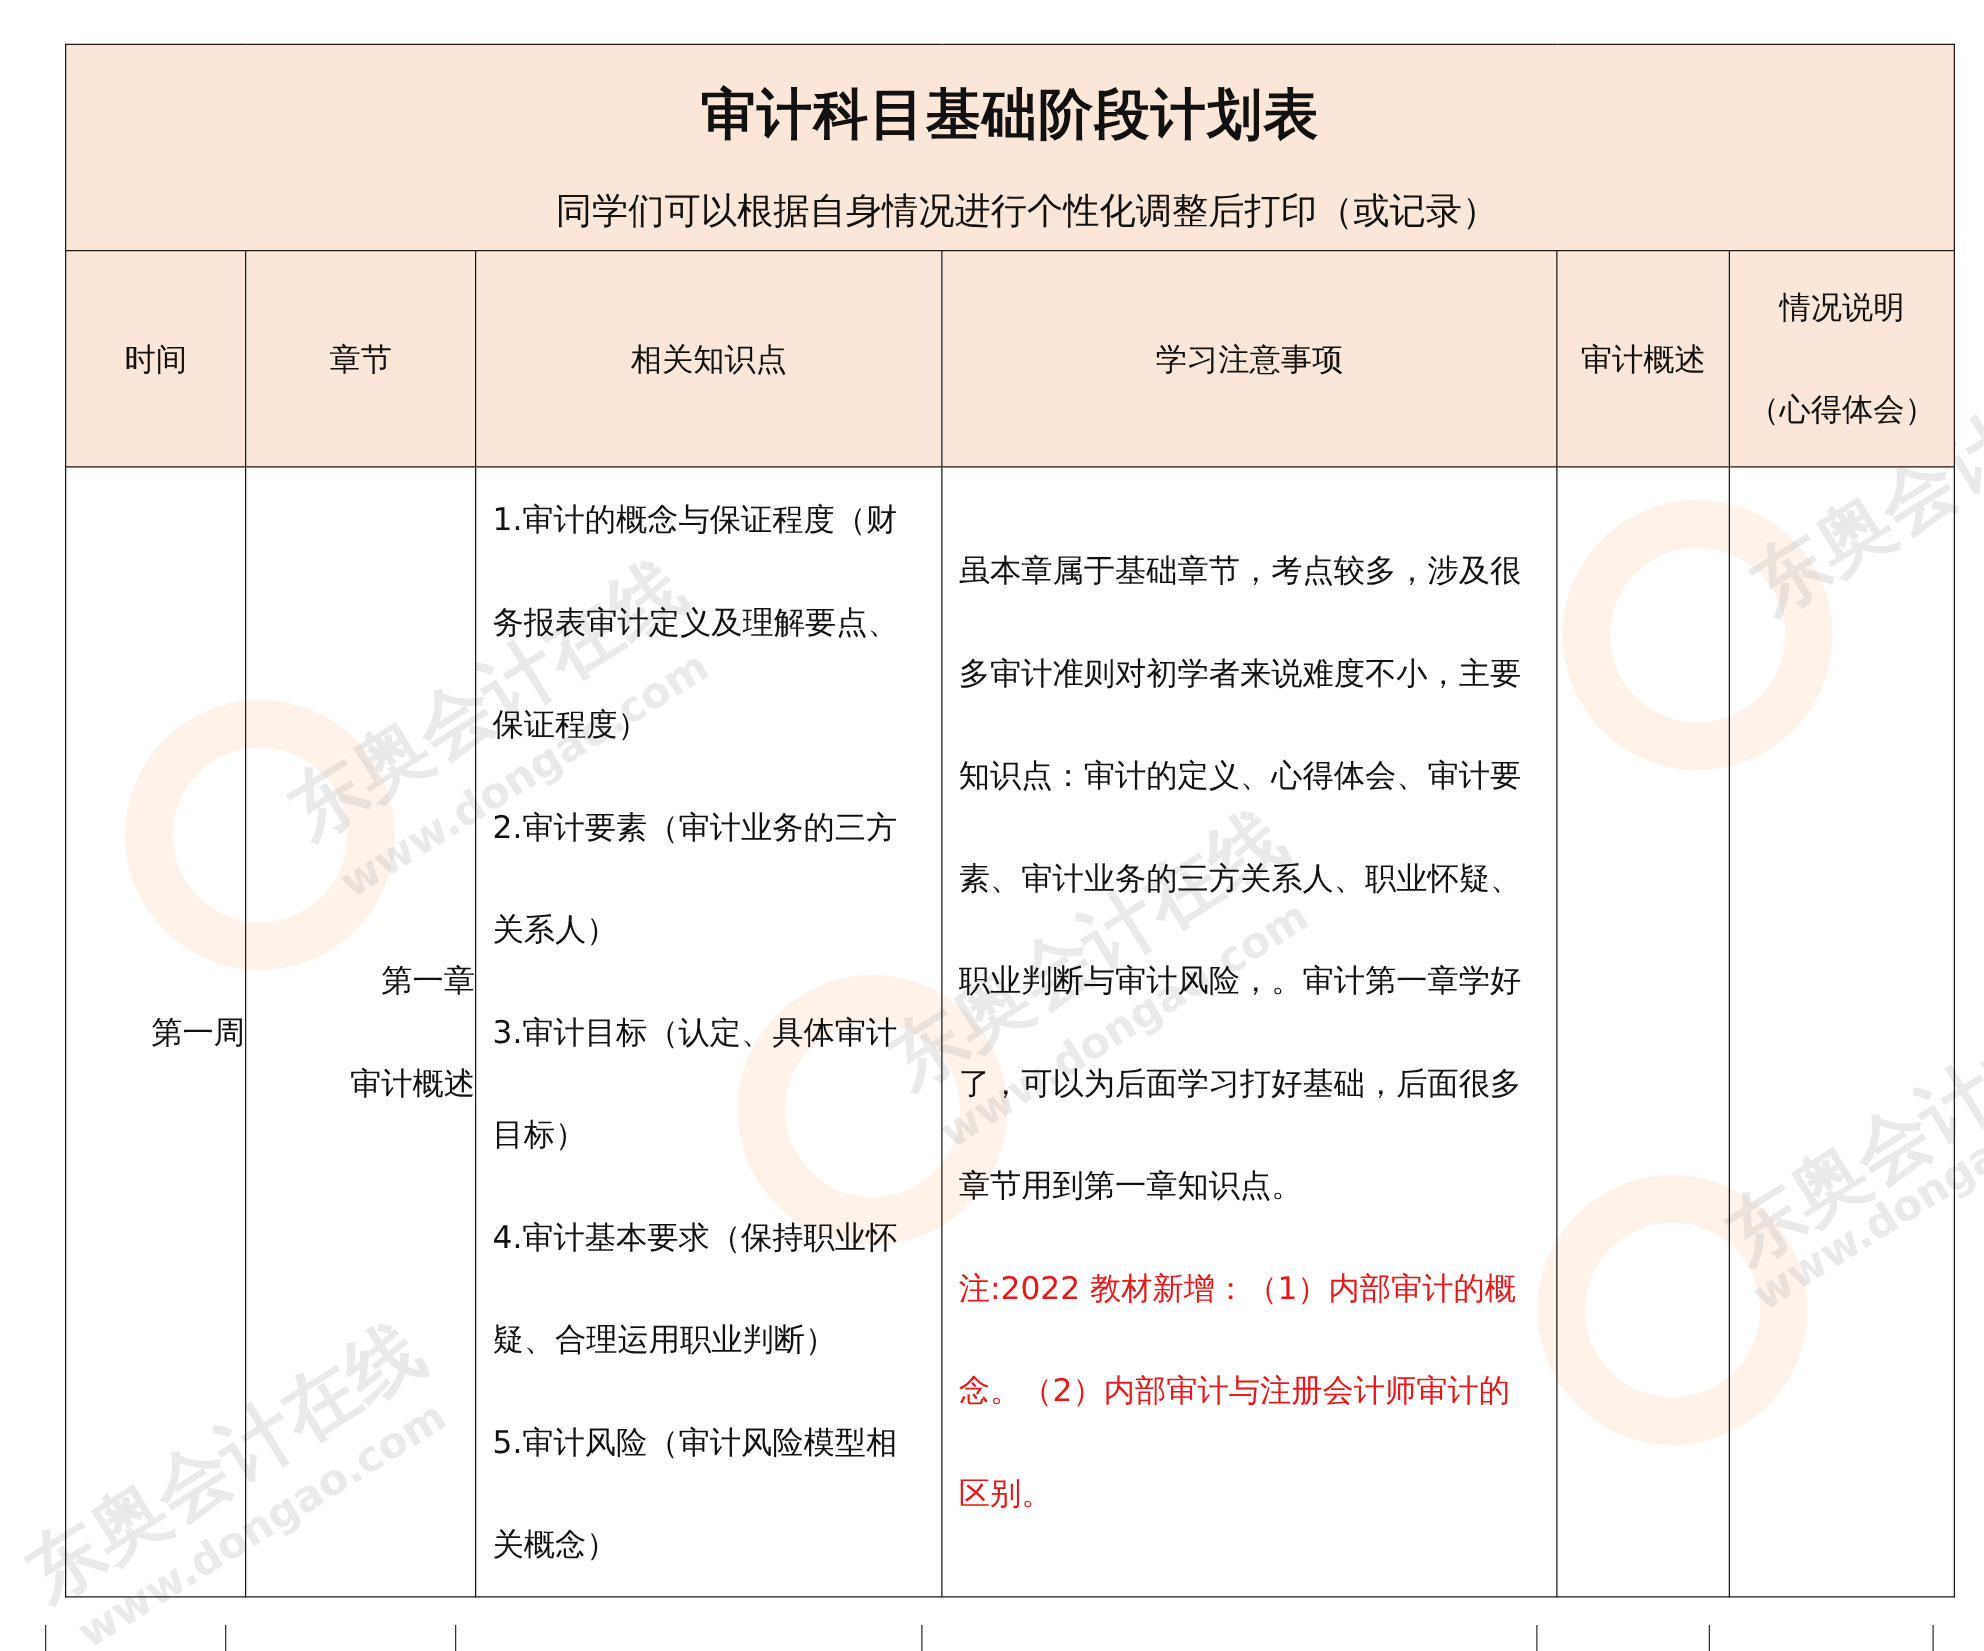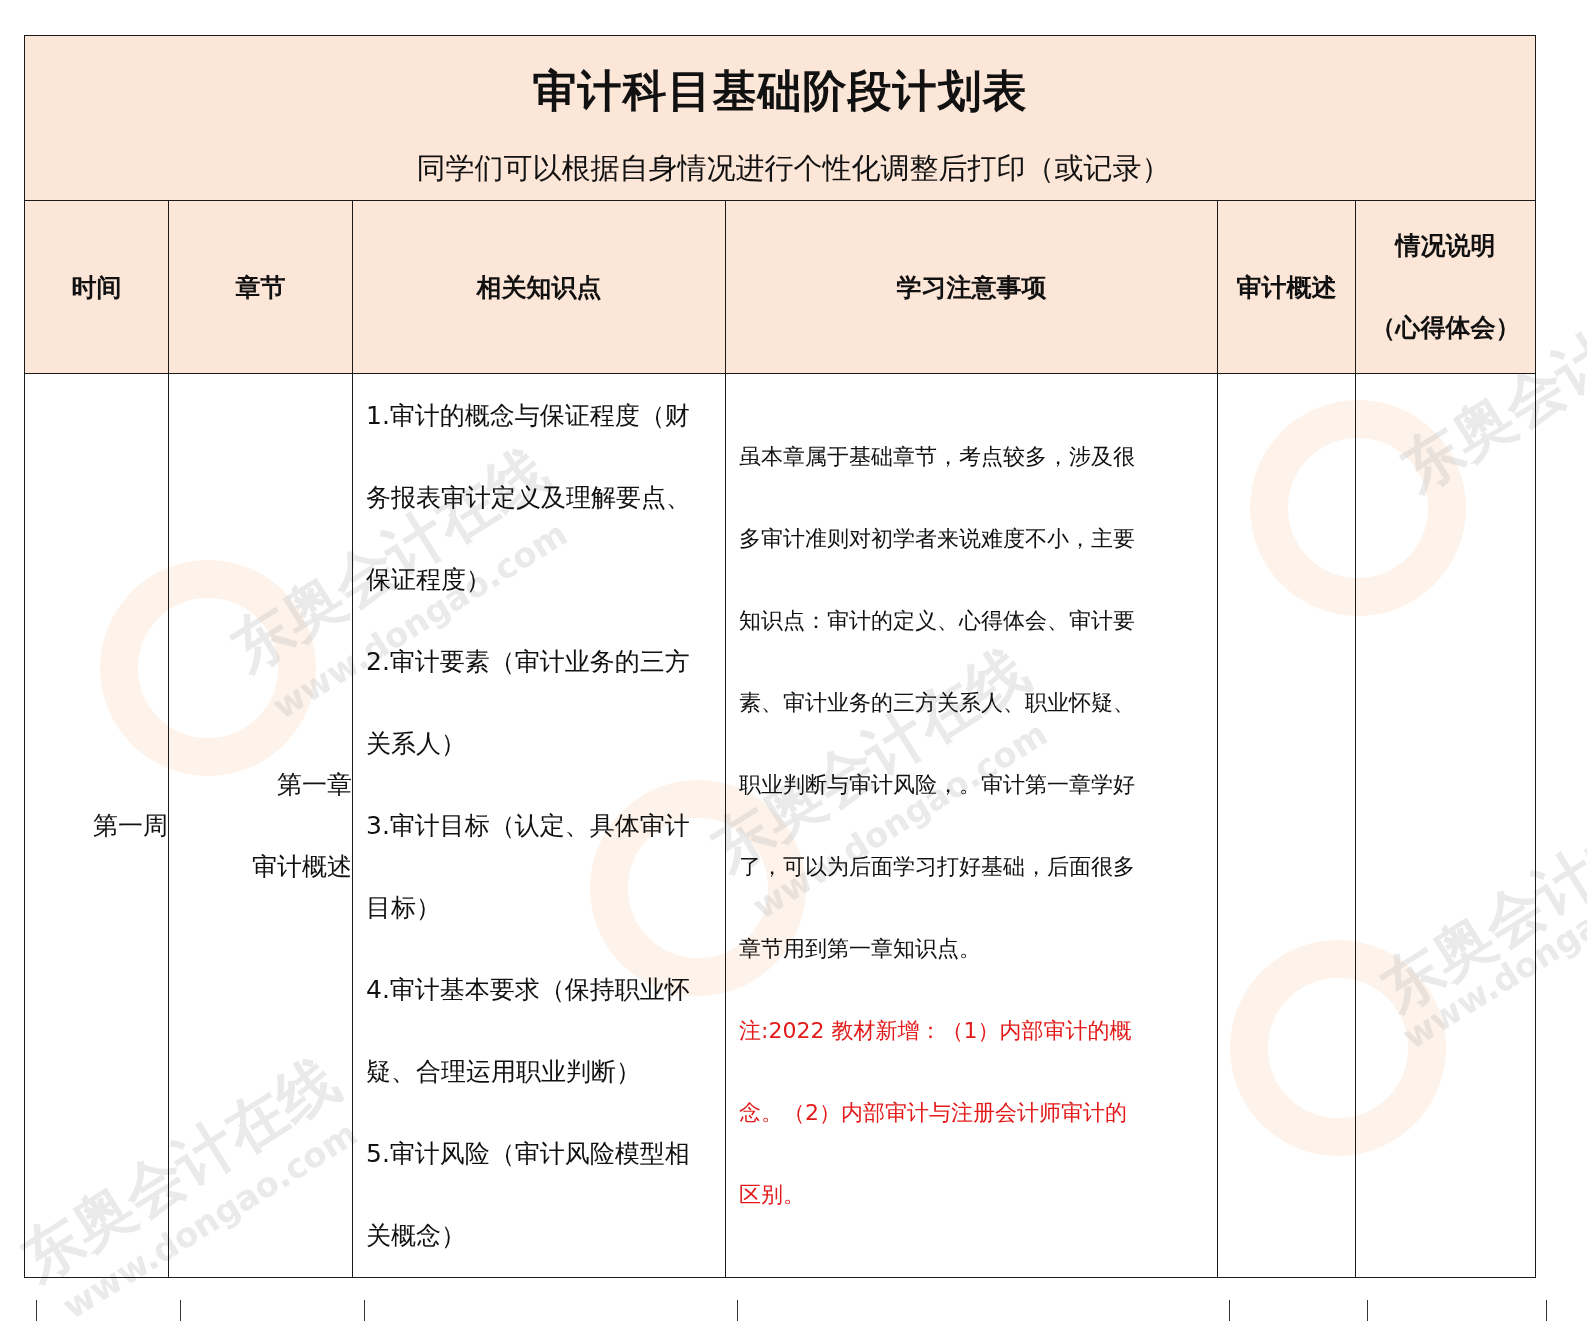--- a/index.html
+++ b/index.html
@@ -2,33 +2,33 @@
 <html><head>
 <meta charset="utf-8">
 <style>
   html, body { margin:0; padding:0; background:#ffffff; }
   body { width:1587px; height:1321px; position:relative; overflow:hidden;
          font-family:"DejaVu Sans","Liberation Sans",sans-serif; color:#111; }
   .watermark { position:absolute; pointer-events:none; color:rgba(180,180,180,0.28);
                font-weight:bold; transform:rotate(-32deg); white-space:nowrap; }
   .wm-logo { position:absolute; border-radius:50%; border:38px solid rgba(250,200,160,0.22);
              pointer-events:none; }
-  table.plan { position:absolute; left:24px; top:35px; width:1511px;
+  table.plan { position:absolute; left:52px; top:35px; width:1511px;
                border-collapse:collapse; table-layout:fixed; }
   table.plan td { border:1.5px solid #1a1a1a; vertical-align:middle; padding:0; }
   .title-cell { background:#fce6d8; height:164px; text-align:center; }
   .title { font-size:44px; font-weight:bold; margin-top:14px; letter-spacing:1px; }
   .subtitle { font-size:29px; margin-top:28px;margin-left:27px; }
-  .head td { background:#fce6d8; height:172px; text-align:center; font-weight:bold; font-size:25px; }
+  .head td { background:#fce6d8; height:172px; text-align:center; font-weight:normal; font-size:25px; }
   .head .two-line div { line-height:82px; }
   .body-row td { height:903px; background:transparent; }
   .center { text-align:right; font-size:25px; }
   .chapter div { line-height:82px; }
   .knowledge { font-size:25px; line-height:82px; padding:0 12px 0 13px !important; }
-  .notes { font-size:22px; line-height:82px; padding:0 12px 0 13px !important; }
+  .notes { font-size:25px; line-height:82px; padding:0 12px 0 13px !important; }
   .notes .red { color:#e41a1a; }
   .tail-lines { position:absolute; top:1300px; left:0; width:1587px; height:21px; }
   .tail-lines span { position:absolute; top:0; width:1px; height:21px; background:#333; }
 </style>
 </head>
 <body>
 
 <div class="wm-logo" style="left:100px;top:560px;width:140px;height:140px;"></div>
 <div class="wm-logo" style="left:590px;top:780px;width:140px;height:140px;"></div>
 <div class="wm-logo" style="left:1250px;top:400px;width:140px;height:140px;"></div>

